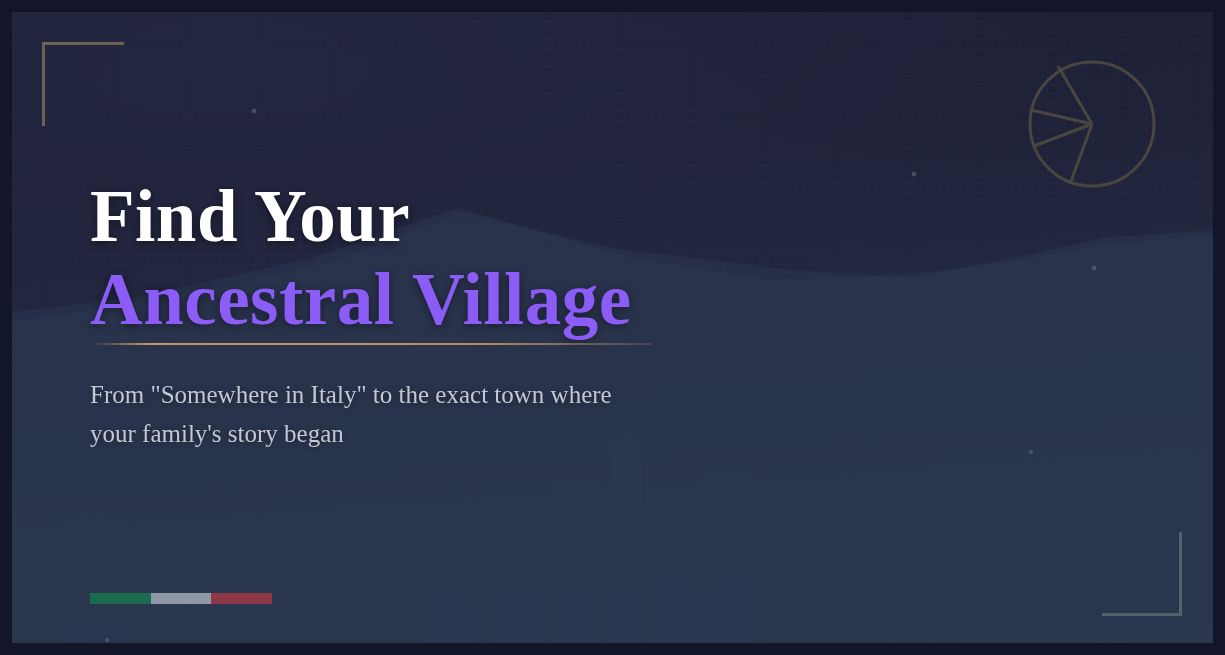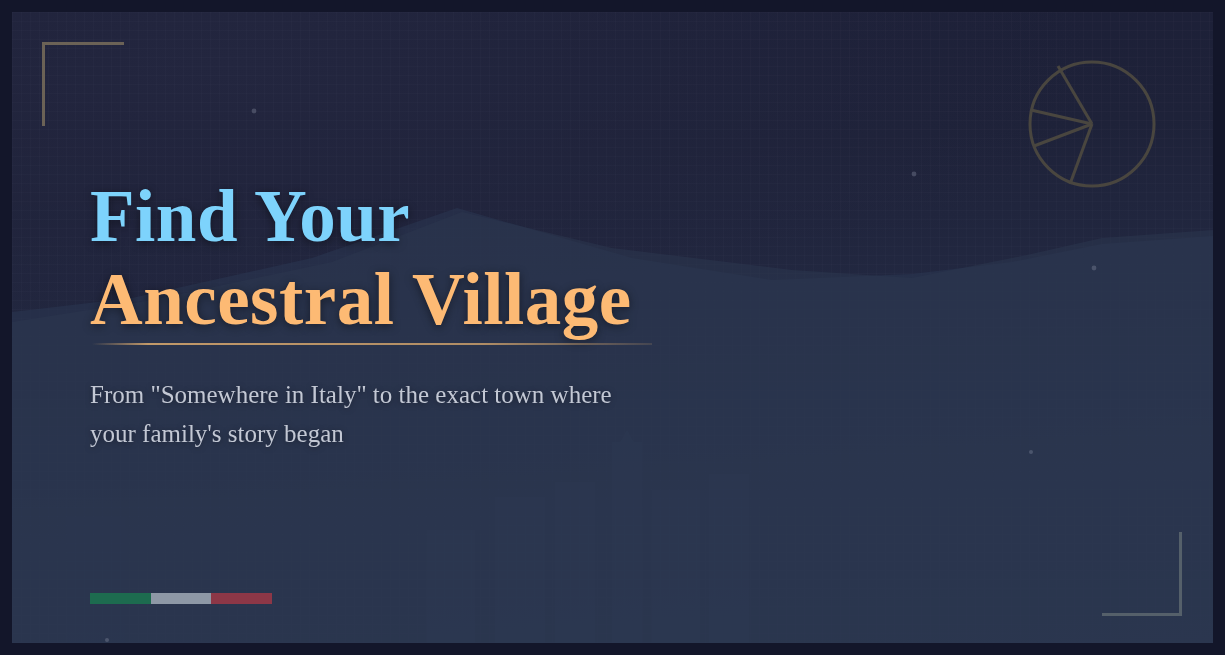--- a/index.html
+++ b/index.html
@@ -60,27 +60,27 @@
     left:78px; top:166px;
     width:760px;
   }
   .headline{
     font-size:73px;
     font-weight:700;
     line-height:1.06;
     letter-spacing:.5px;
   }
   .line-1{
-    color:#7dd3fc;
+    color:#ffffff;
     text-shadow:0 2px 10px rgba(0,0,0,.45);
     display:block;
   }
   .line-2-wrap{ display:inline-block; position:relative; margin-top:6px; }
   .line-2{
-    color:#fdba74;
+    color:#8b5cf6;
     text-shadow:0 2px 10px rgba(0,0,0,.45);
     display:block;
   }
   .headline-underline{
     position:absolute;
     left:2px; bottom:-6px;
     width:560px; height:2px;
     background:linear-gradient(to right,
         rgba(221,171,110,.0) 0%,
         rgba(221,171,110,.85) 10%,

